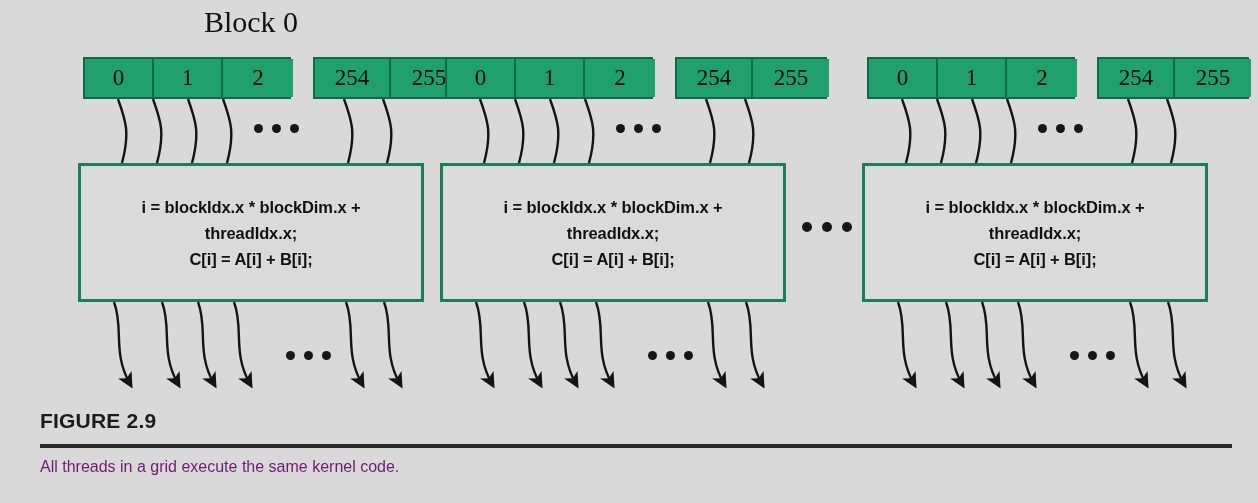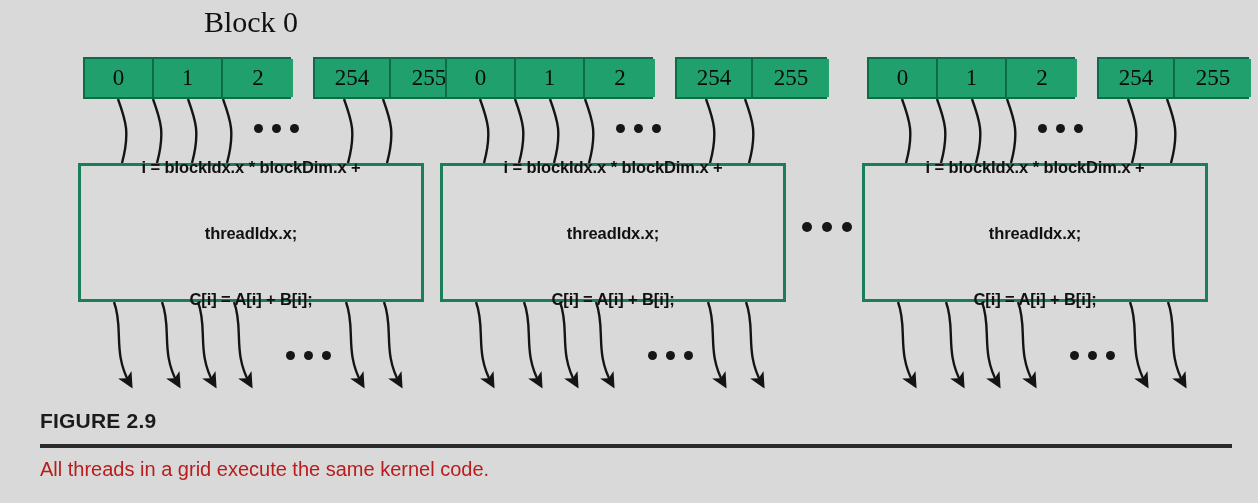--- a/index.html
+++ b/index.html
@@ -47,21 +47,20 @@
   .cell:last-child{border-right:none;}
 
   
   .code-box{
     position:absolute;top:163px;left:0;width:100%;height:139px;
     border:3px solid #1a7f56;
     box-sizing:border-box;
     background:#dadada;
     display:flex;align-items:center;justify-content:center;
     flex-direction:column;
-    gap:40px;
   }
   .code-line{
     font-family:"Liberation Sans", sans-serif;
     font-size:16.5px;
     font-weight:700;
     line-height:26px;
     color:#111;
     text-align:center;
     white-space:nowrap;
     letter-spacing:-0.1px;
@@ -89,22 +88,22 @@
     font-size:21px;
     letter-spacing:0.2px;
     color:#1b1b1b;
   }
   .fig-rule{
     position:absolute;left:40px;top:44px;width:1192px;height:4px;background:#2b2b2b;
   }
   .fig-caption{
     position:absolute;left:40px;top:58px;
     font-family:"Liberation Sans", sans-serif;
-    font-size:20px;
-    color:#b91c1c;
+    font-size:16px;
+    color:#701a75;
   }
 </style>
 </head>
 <body>
 
 <div id="figure-root">
 
   <div class="diagram">
 
     <div class="block-group" style="left:78px;width:346px;">

